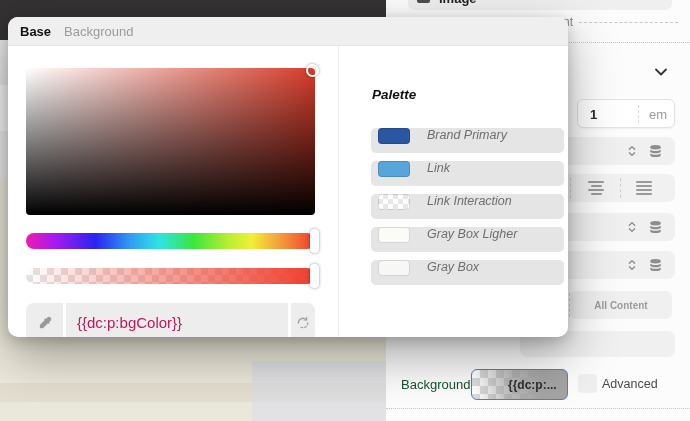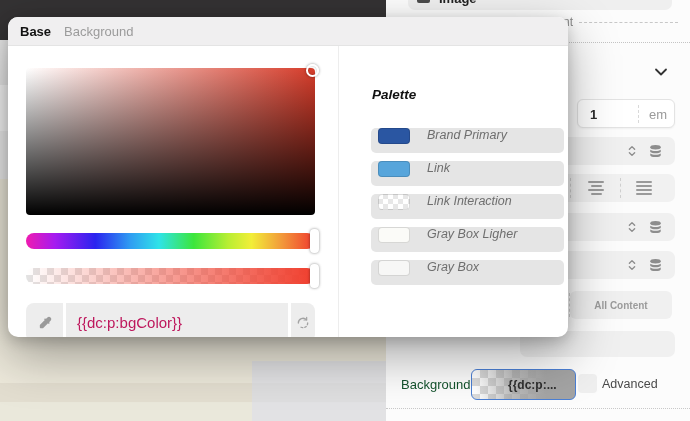--- a/index.html
+++ b/index.html
@@ -51,21 +51,21 @@
   .align-icon b { display:block; height:2px; background:#9a9a9a; border-radius:1px; }
   .align-icon b.short { width:11px; align-self:center; }
   .align-icon b.full  { width:16px; }
 
   .all-content { left:184px; top:291px; width:102px; height:28px; background:#f0f0f0;
                  border-radius:6px; display:flex; align-items:center; justify-content:center;
                  font-size:10px; font-weight:bold; color:#9b9b9b; }
   .all-content-dash { left:183px; top:293px; height:24px; border-left:1px dashed #cfcfcf; }
 
   .bg-label { left:15px; top:377px; font-size:13px; color:#14532d; }
-  .bg-swatch-btn { left:85px; top:369px; width:105px; height:31px; border:1.5px solid #4b7fd4;
+  .bg-swatch-btn { left:85px; top:369px; width:97px; height:31px; border:1.5px solid #4b7fd4;
                    border-radius:6px; overflow:hidden;
                    background-image:linear-gradient(to right, rgba(150,150,150,0) 4%, rgba(152,152,152,.65) 40%, #a4a4a4 72%),
                      conic-gradient(#dcdcdc 0 25%, #fff 0 50%, #dcdcdc 0 75%, #fff 0);
                    background-size:100% 100%, 16px 16px;
                    display:flex; align-items:center; }
   .bg-swatch-text { margin-left:36px; font-size:12px; font-weight:bold; color:#2e2e2e; white-space:nowrap; }
   .adv-checkbox { left:192px; top:374px; width:19px; height:19px; background:#efefef; border-radius:4px; }
   .adv-label { left:216px; top:377px; font-size:12.5px; color:#4a4a4a; }
 
   

